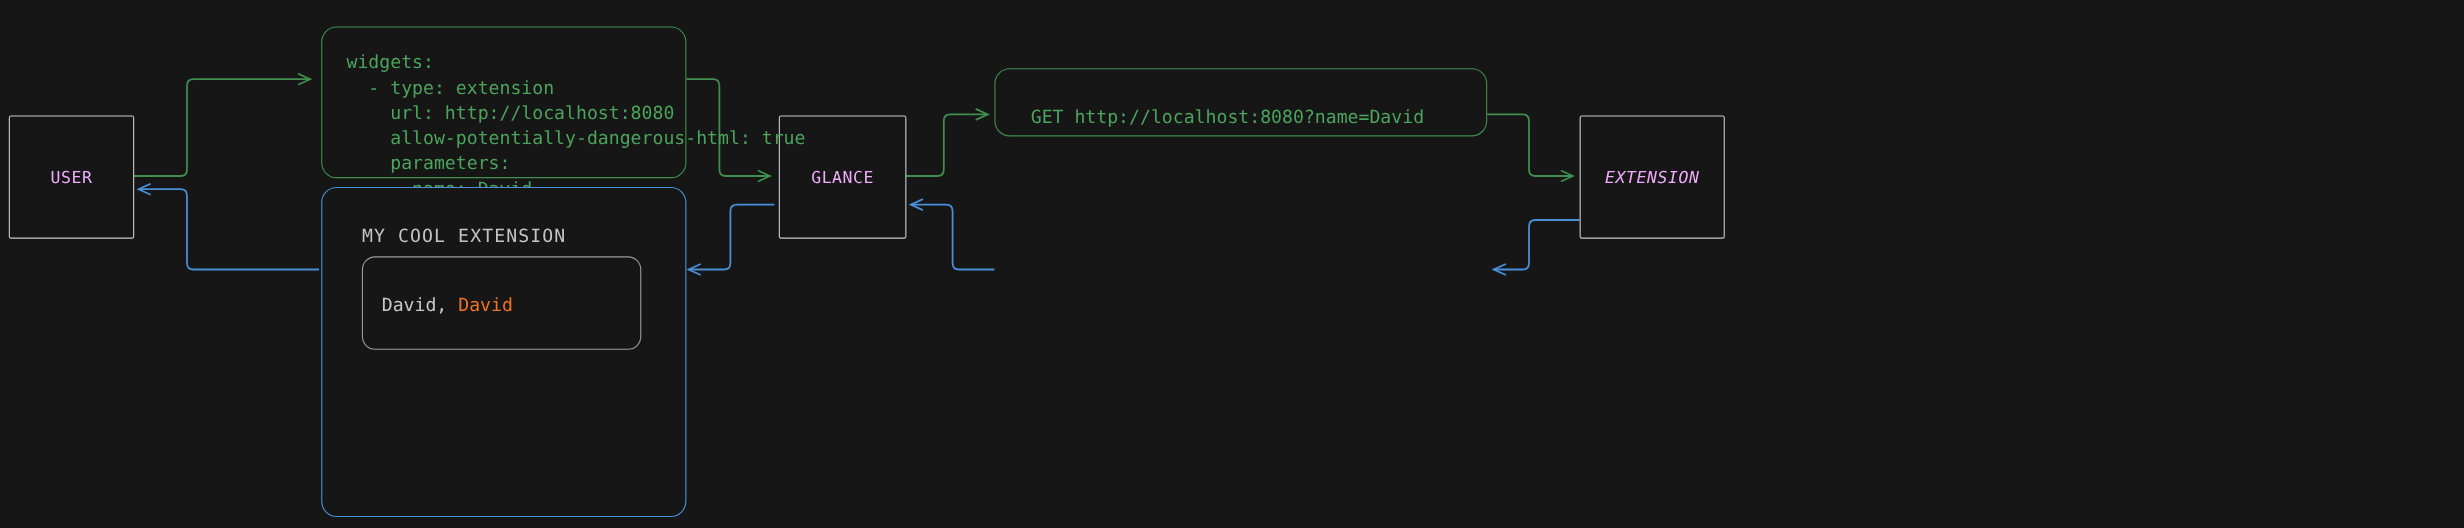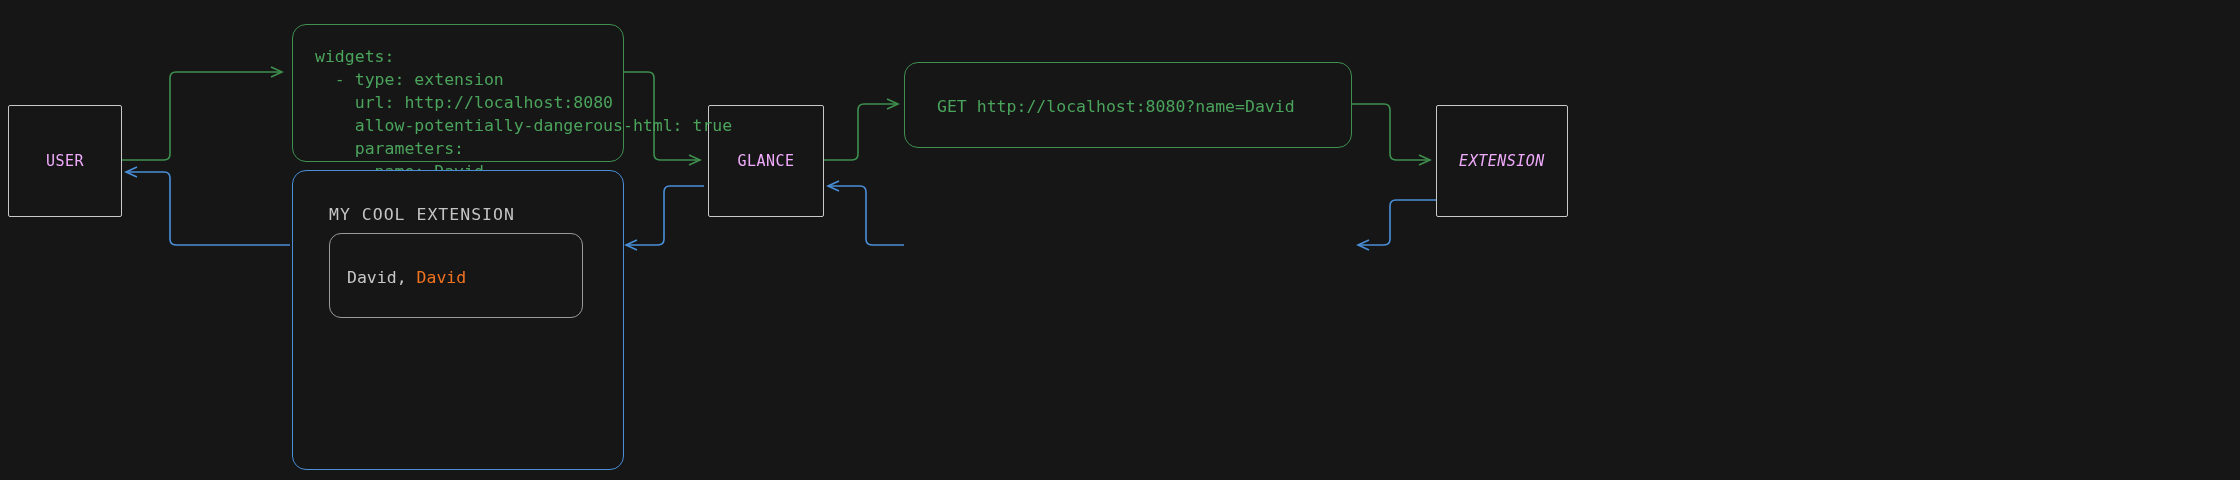--- a/index.html
+++ b/index.html
@@ -142,18 +142,18 @@
 <span>    parameters:</span>
 <span>      name: David</span></div>
   </div>
 
   <div class="msgbox bluewidget" style="left:292px; top:170px; width:332px; height:300px;">
     <div class="widget-title" style="left:36px; top:32px;">MY COOL EXTENSION</div>
     <div class="widget-card" style="left:36px; top:62px; width:254px; height:85px;"></div>
     <div class="widget-card-text" style="left:54px; top:95px;"><span>David, </span><span class="accent">David</span></div>
   </div>
 
-  <div class="msgbox green" style="left:904px; top:62px; width:448px; height:86px;">
+  <div class="msgbox green" style="left:904px; top:62px; width:448px; height:62px;">
     <div class="msg-text" style="left:32px; top:32px;"><span>GET http://localhost:8080?name=David</span></div>
   </div>
 
 
 </div>
 
 </body></html>

